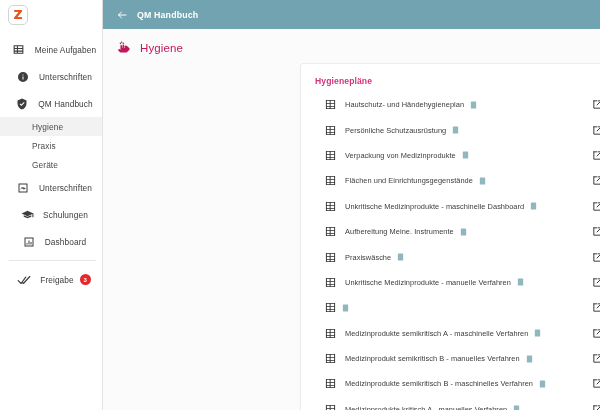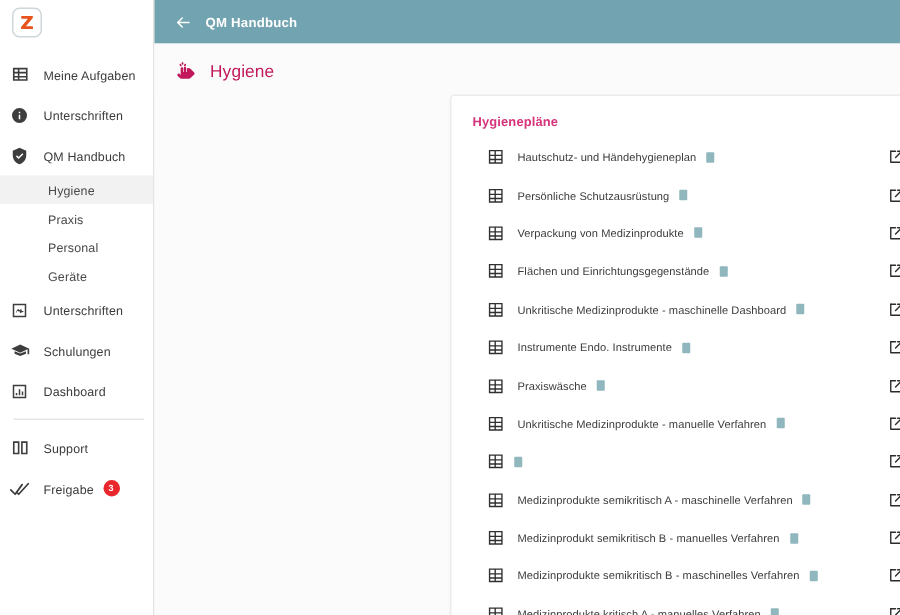--- a/index.html
+++ b/index.html
@@ -40,20 +40,21 @@
     text-shadow: 0 0 0 #e8541e;
   }
   .nav-list { padding-top: 6px; }
 
   .nav-item {
     display: flex; align-items: center;
     height: 27px;
     padding-left: 6px;
     cursor: pointer;
     position: relative;
+    justify-content: center;
   }
   .nav-item .nav-icon {
     width: 14px; height: 14px;
     flex: 0 0 14px;
     display: flex; align-items: center; justify-content: center;
     color: #3d3d3d;
   }
   .nav-item .nav-icon svg { display:block; }
   .nav-label {
     margin-left: 9px;
@@ -216,23 +217,20 @@
         <span class="nav-label">QM Handbuch</span>
       </div>
 
       <div class="nav-sub active">
         <span class="nav-label">Hygiene</span>
       </div>
       <div class="nav-sub">
         <span class="nav-label">Praxis</span>
       </div>
       <div class="nav-sub">
-        <span class="nav-label">Personal</span>
-      </div>
-      <div class="nav-sub">
         <span class="nav-label">Geräte</span>
       </div>
 
       <div class="nav-item">
         <span class="nav-icon">
           <svg width="12" height="12" viewBox="0 0 24 24" fill="currentColor">
               <path d="M3 3h18v18H3V3zm2 2v14h14V5H5zm2 9.5c1.6-3 2.6-4.5 3.5-4.5.8 0 .6 1.4 1.3 1.4.8 0 1.3-1.1 2.2-1.1.7 0 1 .7 1 1.6 0 .6-.2 1.1-.2 1.1s.7-.4 1.4-.4c.6 0 1 .3 1 .3v1.4s-.4-.3-.9-.3c-1.1 0-1.9 1.2-2.9 1.2-.8 0-1.1-.8-1.1-1.6 0-.5.1-.9.1-.9s-.6.6-1.3.6c-.8 0-.9-1-1.4-1-.6 0-1.3 1.2-2 2.6l-.7-.4z"></path>
             </svg>
         </span>
         <span class="nav-label">Unterschriften</span>
@@ -251,28 +249,20 @@
         <span class="nav-icon">
           <svg width="12" height="12" viewBox="0 0 24 24" fill="currentColor">
               <path d="M3 3h18v18H3V3zm2 2v14h14V5H5zm2 9h2v3H7v-3zm4-5h2v8h-2V9zm4 3h2v5h-2v-5z"></path>
             </svg>
         </span>
         <span class="nav-label">Dashboard</span>
       </div>
 
       <div class="nav-sep"></div>
 
-      <div class="nav-item">
-        <span class="nav-icon">
-          <svg width="13" height="13" viewBox="0 0 24 24" fill="currentColor">
-              <path d="M3 4h8v16H3V4zm2 2v12h4V6H5zm8-2h8v16h-8V4zm2 2v12h4V6h-4z"></path>
-            </svg>
-        </span>
-        <span class="nav-label">Support</span>
-      </div>
 
       <div class="nav-item">
         <span class="nav-icon">
           <svg width="14" height="14" viewBox="0 0 24 24" fill="none" stroke="currentColor" stroke-width="2" stroke-linecap="round" stroke-linejoin="round">
               <polyline points="2 13 7 18 15 7"></polyline>
               <polyline points="9 16 11 18 22 6"></polyline>
             </svg>
         </span>
         <span class="nav-label">Freigabe</span>
         <span class="badge">3</span>
@@ -424,21 +414,21 @@
               </svg>
     </span>
   </div>
 
   <div class="plan-row">
     <span class="grid-icon">
       <svg width="11" height="11" viewBox="0 0 24 24" fill="currentColor">
                 <path d="M2 2h20v20H2V2zm2 2v5h6.2V4H4zm8.2 0v5H20V4h-7.8zM4 11v4h6.2v-4H4zm8.2 0v4H20v-4h-7.8zM4 17v3h6.2v-3H4zm8.2 0v3H20v-3h-7.8z"></path>
               </svg>
     </span>
-    <span class="plan-label">Instrumente Endo. Instrumente</span>
+    <span class="plan-label">Aufbereitung Meine. Instrumente</span>
     <span class="doc-icon">
       <svg width="7" height="8" viewBox="0 0 14 18" fill="currentColor">
                 <rect x="1" y="1" width="12" height="16" rx="1.5"></rect>
               </svg>
     </span>
     <span class="row-spacer"></span>
     <span class="open-icon">
       <svg width="11" height="11" viewBox="0 0 24 24" fill="none" stroke="currentColor" stroke-width="2" stroke-linecap="round" stroke-linejoin="round">
                 <path d="M4 4h7"></path>
                 <path d="M4 4v16h16v-7"></path>

